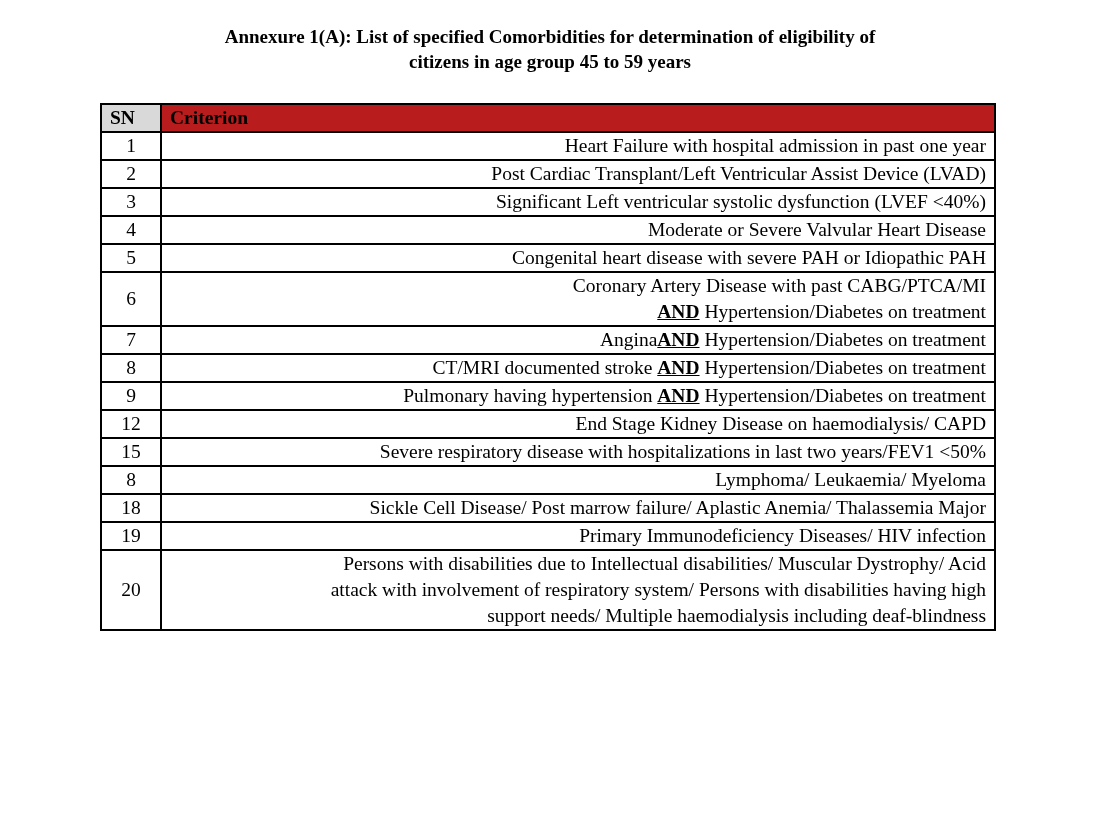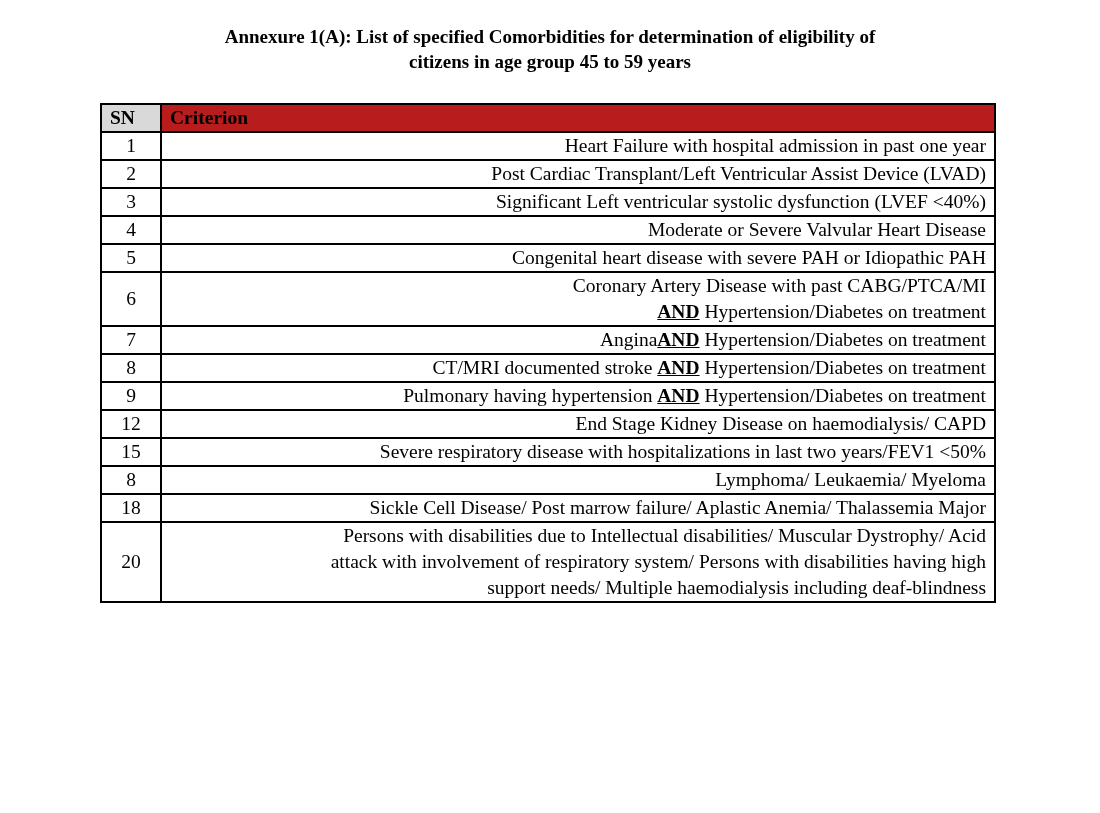--- a/index.html
+++ b/index.html
@@ -111,17 +111,21 @@
       </tr>
       <tr>
         <td class="sn-cell">8</td>
         <td class="criterion-cell"><span>Lymphoma/ Leukaemia/ Myeloma</span></td>
       </tr>
       <tr>
         <td class="sn-cell">18</td>
         <td class="criterion-cell"><span>Sickle Cell Disease/ Post marrow failure/ Aplastic Anemia/ Thalassemia Major</span></td>
       </tr>
       <tr>
+        <td class="sn-cell">19</td>
+        <td class="criterion-cell"><span>Primary Immunodeficiency Diseases/ HIV infection</span></td>
+      </tr>
+      <tr>
         <td class="sn-cell">20</td>
         <td class="criterion-cell"><span>Persons with disabilities due to Intellectual disabilities/ Muscular Dystrophy/ Acid</span><br><span>attack with involvement of respiratory system/ Persons with disabilities having high</span><br><span>support needs/ Multiple haemodialysis including deaf-blindness</span></td>
       </tr>
     </tbody>
 </table>
 
 </body></html>

